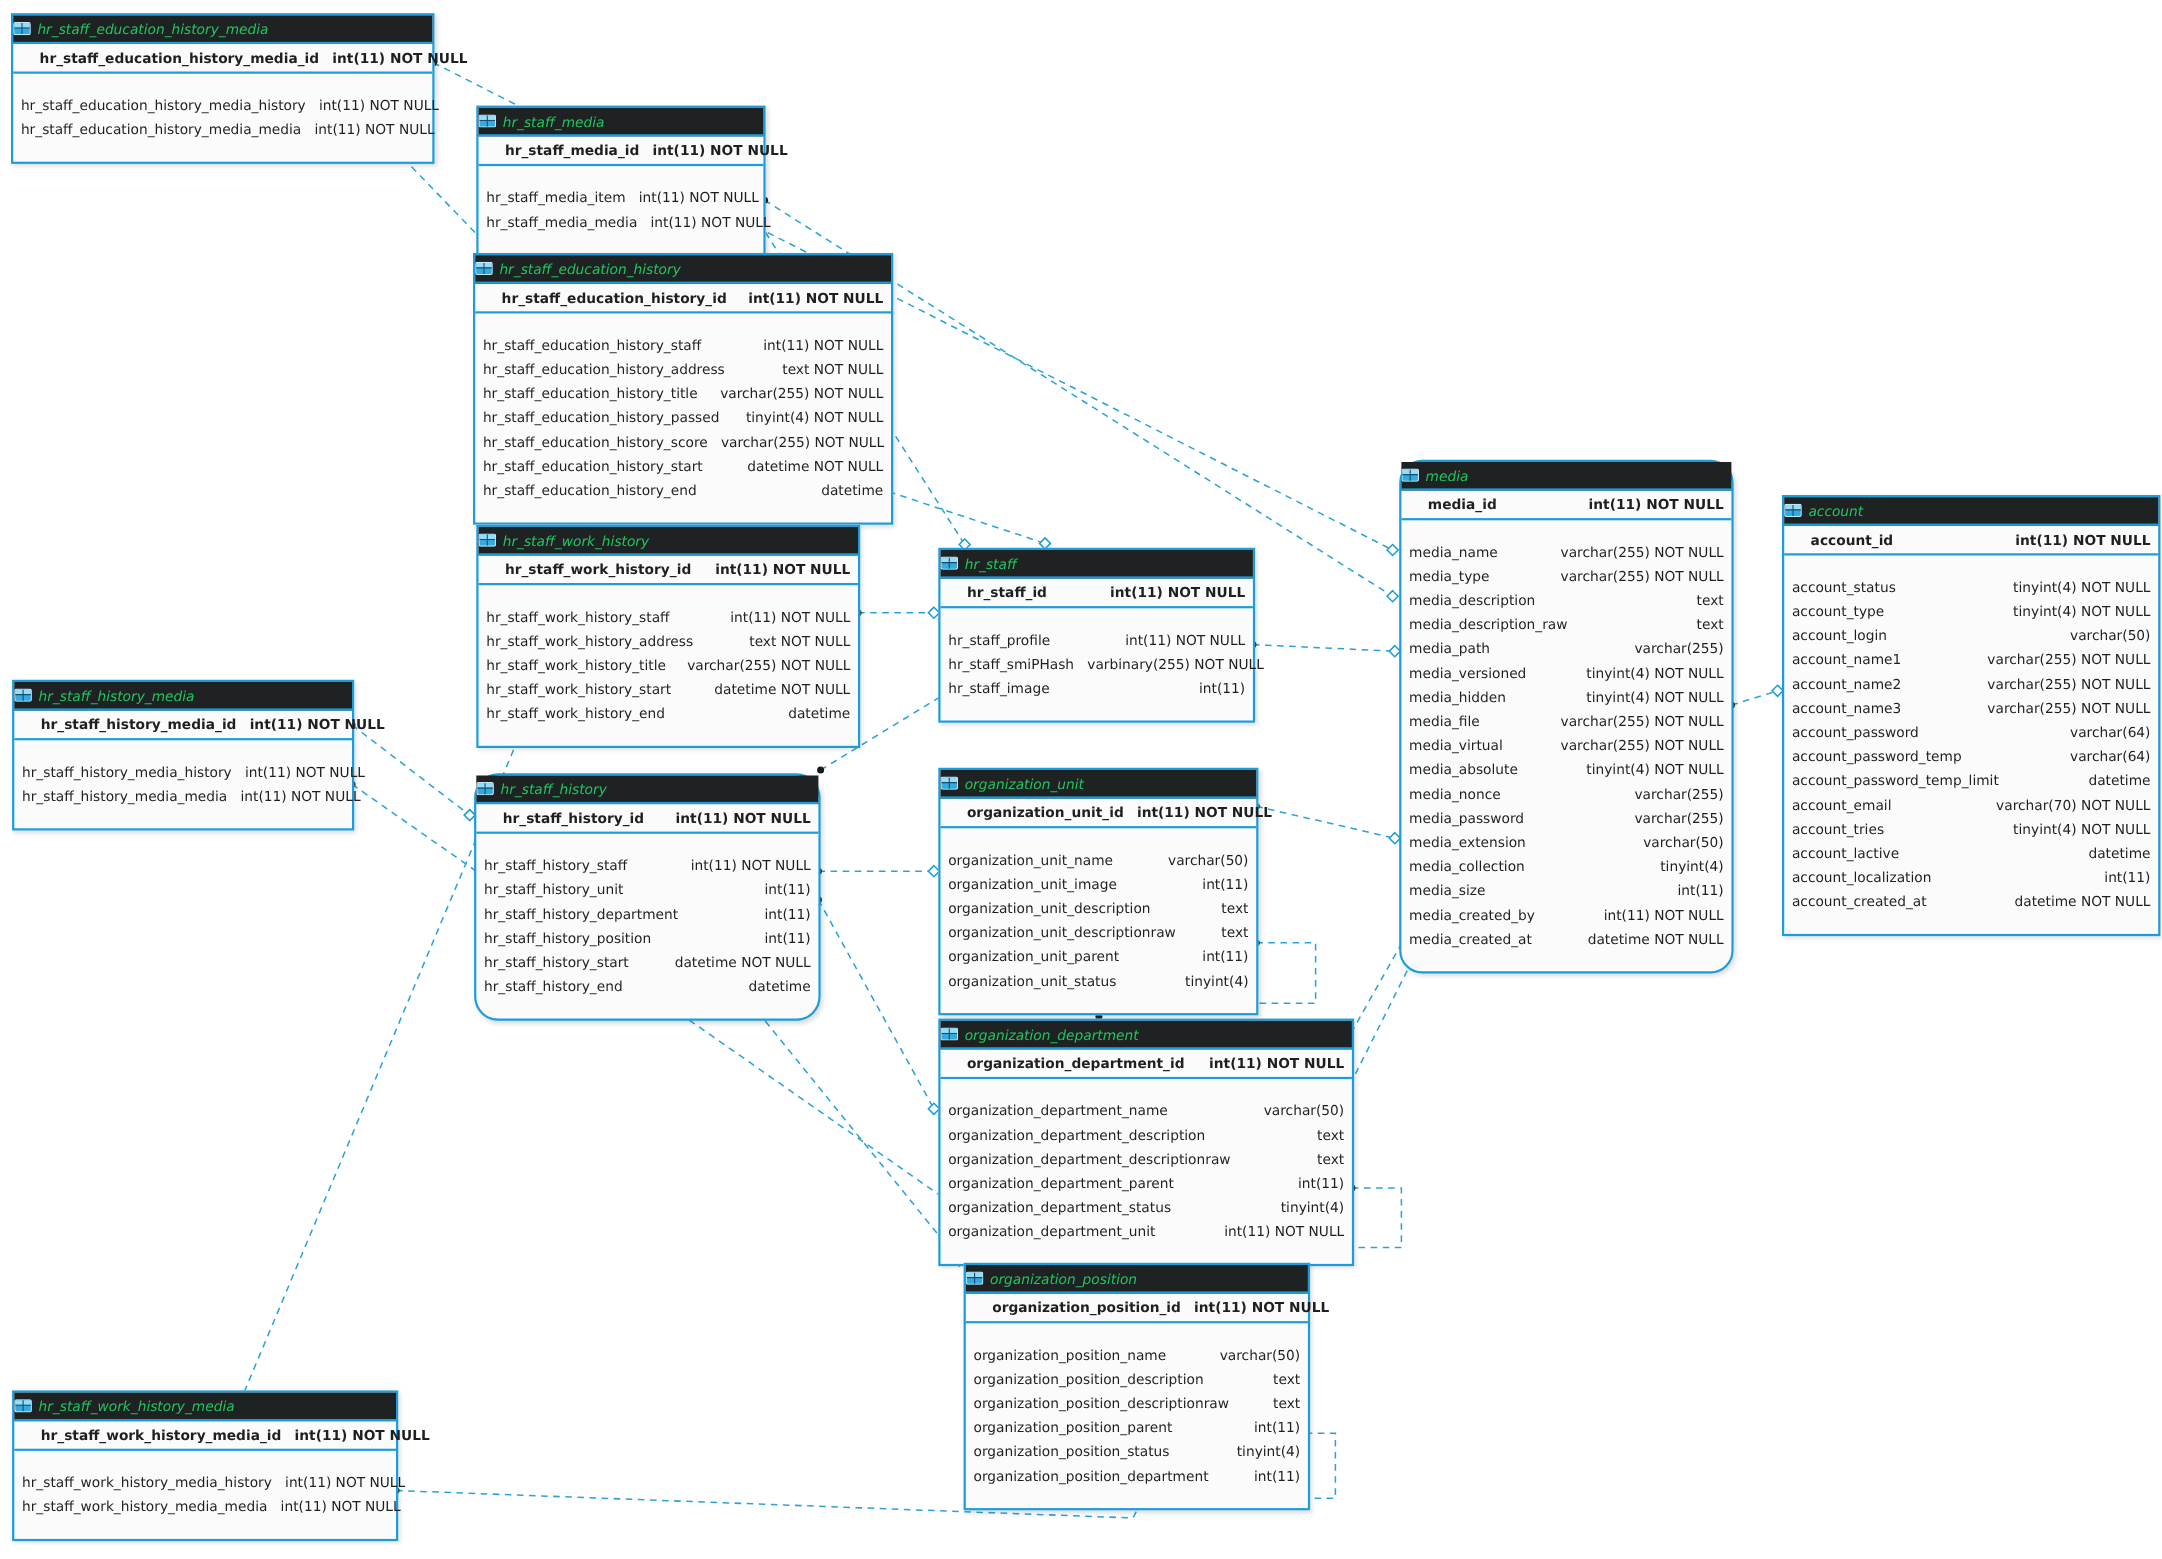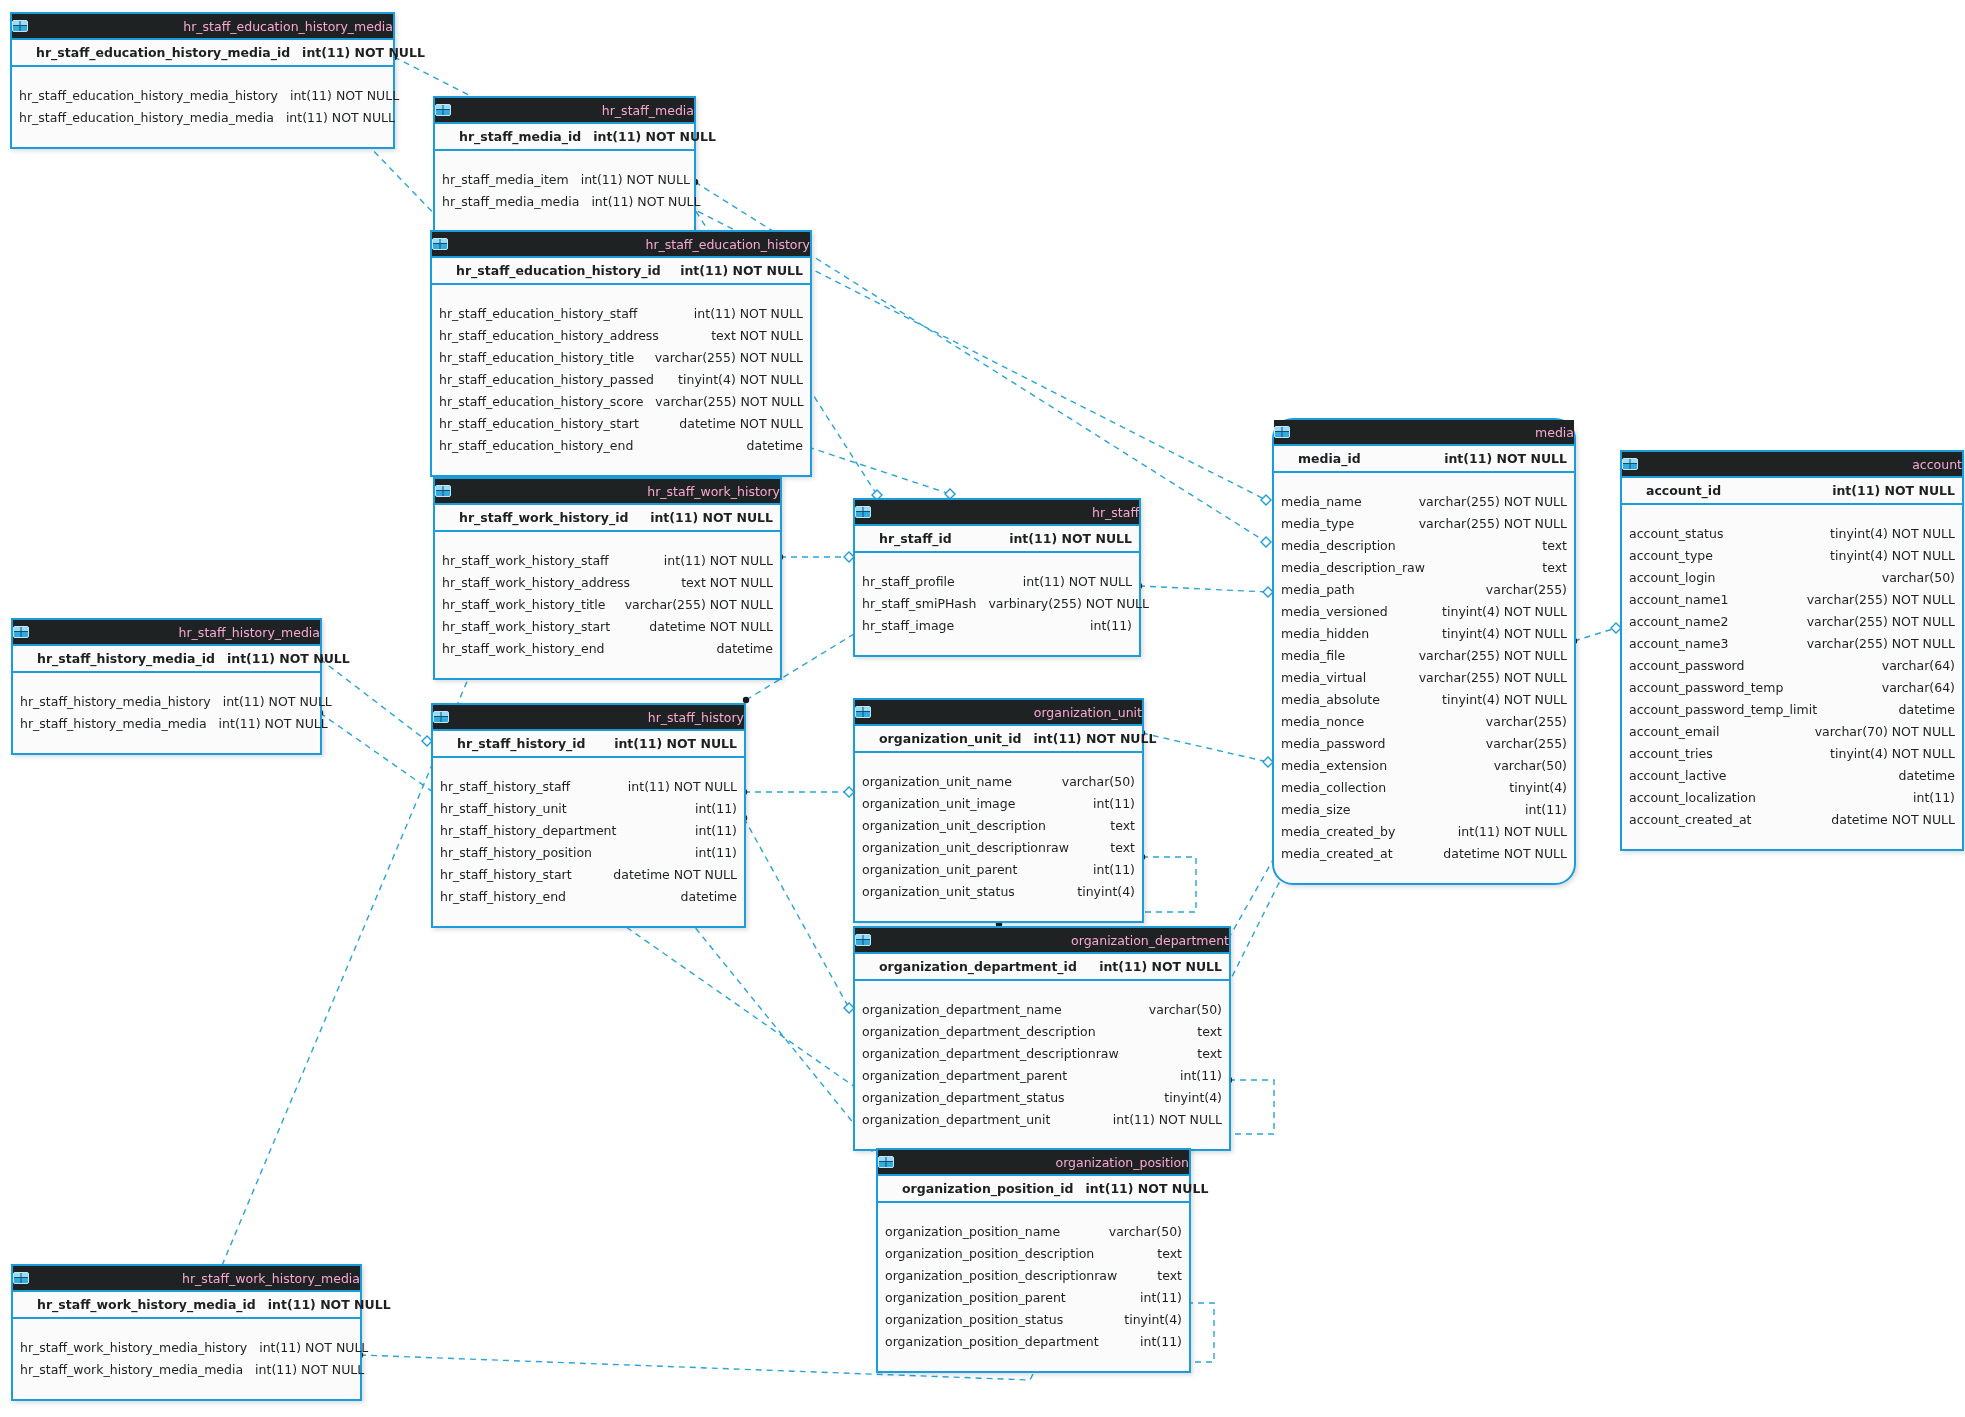--- a/index.html
+++ b/index.html
@@ -9,23 +9,23 @@
   }
   #rels{position:absolute;left:0;top:0;z-index:0;}
   .rel-line{fill:none;stroke:#2ba3d8;stroke-width:1.4;stroke-dasharray:6 5;}
   .rel-dot{fill:#17191a;}
   .rel-diamond{fill:#ffffff;stroke:#1b9ddb;stroke-width:1.4;}
   .dbtable{
     position:absolute;z-index:1;border:2px solid #1b9ddb;background:#fbfbfb;
     box-shadow:2px 2px 4px rgba(60,60,60,.18);font-size:12.5px;color:#1d1f20;
   }
   .thead{
-    height:24px;display:flex;align-items:center;justify-content:space-between;gap:6px;
-    background:#1e2223;color:#f9a8d4;font-size:12.5px;
-    border-bottom:2px solid #1b9ddb;white-space:nowrap;
+    height:24px;display:flex;align-items:center;justify-content:flex-start;gap:6px;
+    background:#1e2223;color:#22c55e;font-size:12.5px;
+    border-bottom:2px solid #1b9ddb;white-space:nowrap;font-style:italic;
   }
   .ticon{display:inline-flex;align-items:center;}
   .row{
     display:flex;justify-content:space-between;gap:12px;padding:0 7px;
     white-space:nowrap;height:22px;line-height:22px;
   }
   .pkrow{height:25px;line-height:25px;font-weight:bold;border-bottom:2px solid #1b9ddb;padding-left:24px;}
   .tbody{padding:18px 0;}
   .cname{text-align:left;}
   .ctype{text-align:right;}
@@ -306,21 +306,21 @@
         <div class="row">
           <span class="cname">hr_staff_history_media_history</span>
           <span class="ctype">int(11) NOT NULL</span>
         </div>
         <div class="row">
           <span class="cname">hr_staff_history_media_media</span>
           <span class="ctype">int(11) NOT NULL</span>
         </div>
       </div>
   </div>
-    <div class="dbtable" style="left: 431px; top: 703px; width: 311px;">
+    <div class="dbtable" style="left: 431px; top: 703px; width: 311px; border-radius: 22px;">
     <div class="thead">
       <span class="ticon">
         <svg viewBox="0 0 16 12" width="16" height="12">
           <rect x="0.5" y="0.5" width="15" height="11" rx="1.5" fill="#35aade" stroke="#bfe9fb" stroke-width="1"></rect>
           <rect x="1" y="1" width="14" height="4" fill="#9adcf8"></rect>
           <line x1="8" y1="1" x2="8" y2="11" stroke="#10506f" stroke-width="1"></line>
           <line x1="1" y1="5.5" x2="15" y2="5.5" stroke="#10506f" stroke-width="1"></line>
         </svg>
       </span>
       <span class="ttitle">hr_staff_history</span>

